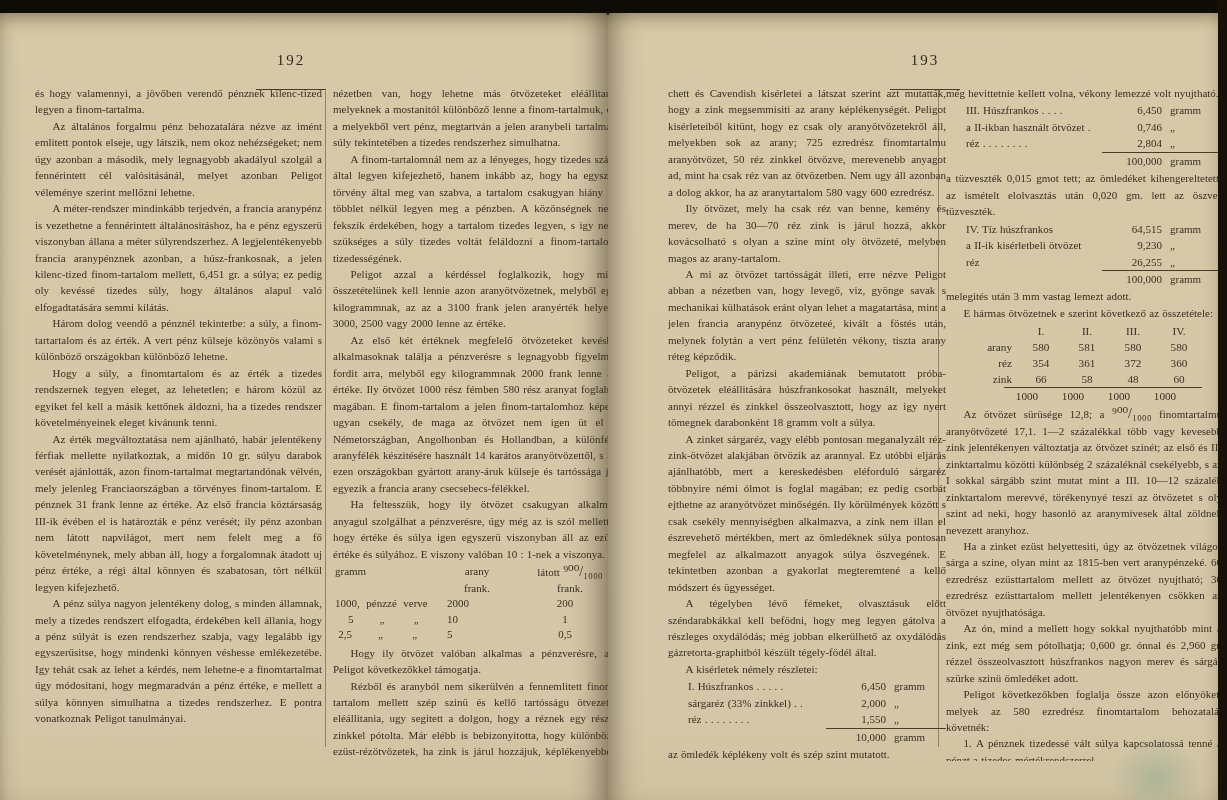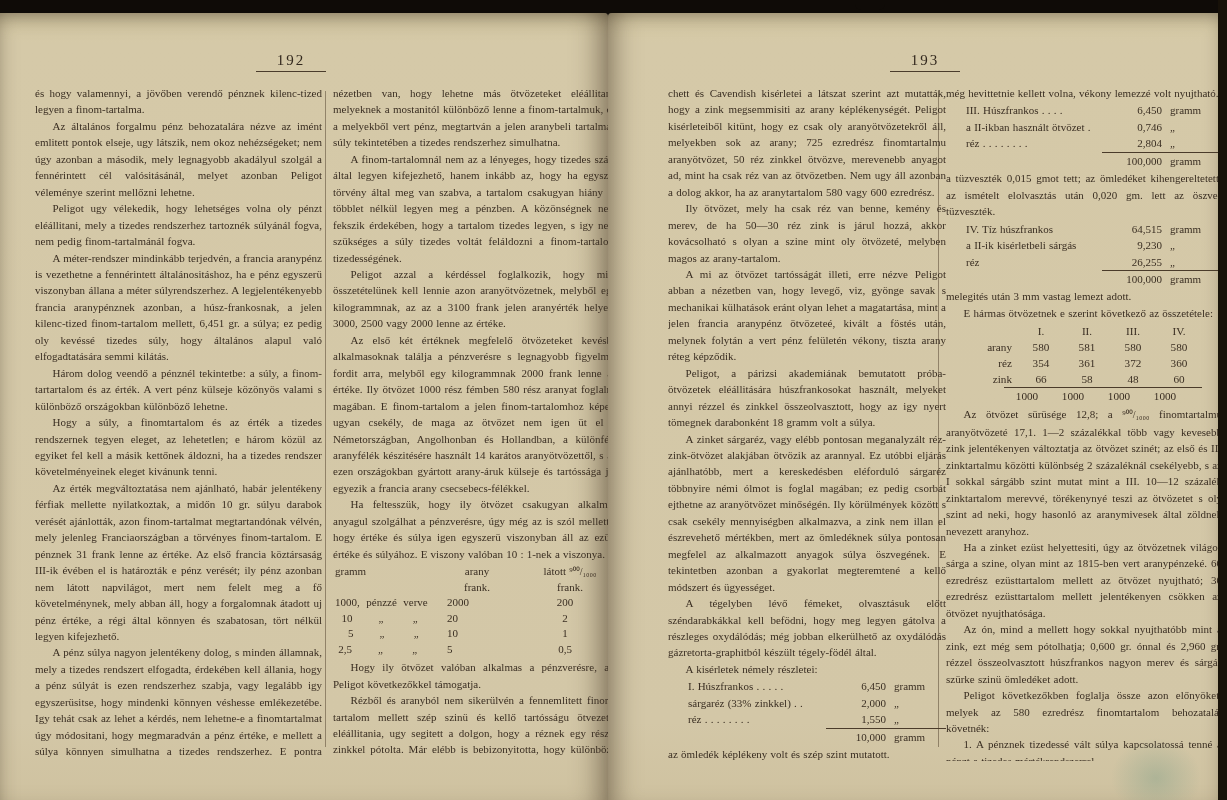--- a/index.html
+++ b/index.html
@@ -22,21 +22,21 @@
   .page-right{
     left:608px;width:611px;
     box-shadow:inset 22px 0 26px -16px rgba(60,45,30,.5), inset -6px 12px 20px -12px rgba(50,38,25,.5);
     border-radius:4px 0 0 0;
   }
   .edge-right{position:absolute;top:0;right:0;width:9px;height:800px;background:#171108;}
   .edge-top{position:absolute;top:0;left:0;width:1227px;height:13px;background:#0f0b07;}
   .pageno{
     position:absolute;top:39px;width:70px;text-align:center;
     font-size:15px;letter-spacing:2px;color:#33291e;
-    border-bottom:1.6px solid #4a3c2c;padding-bottom:2px;
+    border-bottom:1.6px solid #4a3c2c;padding-bottom:20px;
   }
   .page-left .pageno{left:256px;}
   .page-right .pageno{left:282px;}
   .col{
     position:absolute;top:72px;height:676px;overflow:hidden;
     font-size:11px;line-height:16.45px;text-align:justify;
     color:#3a2e22;word-spacing:.5px;
   }
   .page-left  .c1{left:35px;width:287px;}
   .page-left  .c2{left:333px;width:284px;}
@@ -50,21 +50,21 @@
   
   .money-table{margin:2px 0 2px 2px;font-size:11px;line-height:15.5px;}
   .mt-head{display:flex;}
   .mt-head .h1{width:96px;text-indent:0;}
   .mt-head .h2{width:92px;text-align:center;}
   .mt-head .h3{flex:1;text-align:center;}
   .mt-row{display:flex;text-indent:0;}
   .mt-row .r1{width:112px;white-space:pre;}
   .mt-row .r2{width:66px;}
   .mt-row .r3{flex:1;text-align:center;}
-  .frac{font-size:10px;font-family:Liberation Serif, serif;}
+  .frac{font-size:14px;}
   
   .exp{margin:1px 0 1px 20px;text-indent:0;}
   .exp-row{display:flex;align-items:baseline;text-indent:0;}
   .exp-row .lbl{flex:1;white-space:nowrap;overflow:hidden;}
   .exp-row .val{width:44px;text-align:right;}
   .exp-row .unit{width:52px;padding-left:8px;}
   .exp-sum{display:flex;justify-content:flex-end;text-indent:0;}
   .exp-sum .sumwrap{border-top:1.2px solid #4a3b2a;display:flex;}
   .exp-sum .val{width:60px;text-align:right;}
   .exp-sum .unit{width:52px;padding-left:8px;}
@@ -86,21 +86,20 @@
 
 <div class="edge-top"></div>
 
 <div class="page page-left">
   <div class="pageno">192</div>
   <div class="coldiv"></div>
 
   <div class="col c1">
     <p class="para noindent">és hogy valamennyi, a jövőben verendő pénznek kilenc-tized legyen a finom-tartalma.</p>
     <p class="para">Az általános forgalmu pénz behozatalára nézve az imént emlitett pontok elseje, ugy látszik, nem okoz nehézségeket; nem úgy azonban a második, mely legnagyobb akadályul szolgál a fennérintett cél valósitásánál, melyet azonban Peligot véleménye szerint mellőzni lehetne.</p>
-    <p class="para">Peligot ugy vélekedik, hogy lehetséges volna oly pénzt eléállitani, mely a tizedes rendszerhez tartoznék súlyánál fogva, nem pedig finom-tartalmánál fogva.</p>
     <p class="para">A méter-rendszer mindinkább terjedvén, a francia aranypénz is vezethetne a fennérintett általánositáshoz, ha e pénz egyszerü viszonyban állana a méter súlyrendszerhez. A legjelentékenyebb francia aranypénznek azonban, a húsz-frankosnak, a jelen kilenc-tized finom-tartalom mellett, 6,451 gr. a súlya; ez pedig oly kevéssé tizedes súly, hogy általános alapul való elfogadtatására semmi kilátás.</p>
     <p class="para">Három dolog veendő a pénznél tekintetbe: a súly, a finom-tartartalom és az érték. A vert pénz külseje közönyös valami s különböző országokban különböző lehetne.</p>
     <p class="para">Hogy a súly, a finomtartalom és az érték a tizedes rendszernek tegyen eleget, az lehetetlen; e három közül az egyiket fel kell a másik kettőnek áldozni, ha a tizedes rendszer követelményeinek eleget kivánunk tenni.</p>
     <p class="para">Az érték megváltoztatása nem ajánlható, habár jelentékeny férfiak mellette nyilatkoztak, a midőn 10 gr. súlyu darabok verését ajánlották, azon finom-tartalmat megtartandónak vélvén, mely jelenleg Franciaországban a törvényes finom-tartalom. E pénznek 31 frank lenne az értéke. Az első francia köztársaság III-ik évében el is határozták e pénz verését; ily pénz azonban nem látott napvilágot, mert nem felelt meg a fő követelménynek, mely abban áll, hogy a forgalomnak átadott uj pénz értéke, a régi által könnyen és szabatosan, tört nélkül legyen kifejezhető.</p>
     <p class="para">A pénz súlya nagyon jelentékeny dolog, s minden államnak, mely a tizedes rendszert elfogadta, érdekében kell állania, hogy a pénz súlyát is ezen rendszerhez szabja, vagy legalább igy egyszerüsitse, hogy mindenki könnyen véshesse emlékezetébe. Igy tehát csak az lehet a kérdés, nem lehetne-e a finomtartalmat úgy módositani, hogy megmaradván a pénz értéke, e mellett a súlya könnyen simulhatna a tizedes rendszerhez. E pontra vonatkoznak Peligot tanulmányai.</p>
 
   </div>
 
   <div class="col c2">
     <p class="para noindent">nézetben van, hogy lehetne más ötvözeteket eléállitani, melyeknek a mostanitól különböző lenne a finom-tartalmuk, de a melyekből vert pénz, megtartván a jelen aranybeli tartalmát, súly tekintetében a tizedes rendszerhez simulhatna.</p>
@@ -119,25 +118,20 @@
         <span class="h1"></span>
         <span class="h2">frank.</span>
         <span class="h3">frank.</span>
       </div>
       <div class="mt-row">
         <span class="r1">1000,  pénzzé  verve</span>
         <span class="r2">2000</span>
         <span class="r3">200</span>
       </div>
       <div class="mt-row">
-        <span class="r1">  10        „         „</span>
-        <span class="r2">20</span>
-        <span class="r3">2</span>
-      </div>
-      <div class="mt-row">
         <span class="r1">    5        „         „</span>
         <span class="r2">10</span>
         <span class="r3">1</span>
       </div>
       <div class="mt-row">
         <span class="r1"> 2,5        „         „</span>
         <span class="r2">5</span>
         <span class="r3">0,5</span>
       </div>
     </div>
@@ -147,21 +141,21 @@
 
   </div>
 </div>
 
 <div class="page page-right">
   <div class="pageno">193</div>
   <div class="coldiv"></div>
 
   <div class="col c1">
     <p class="para noindent">chett és Cavendish kisérletei a látszat szerint azt mutatták, hogy a zink megsemmisiti az arany képlékenységét. Peligot kisérleteiből kitünt, hogy ez csak oly aranyötvözetekről áll, melyekben sok az arany; 725 ezredrész finomtartalmu aranyötvözet, 50 réz zinkkel ötvözve, merevenebb anyagot ad, mint ha csak réz van az ötvözetben. Nem ugy áll azonban a dolog akkor, ha az aranytartalom 580 vagy 600 ezredrész.</p>
-    <p class="para">Ily ötvözet, mely ha csak réz van benne, kemény és merev, de ha 50—30 réz zink is járul hozzá, akkor kovácsolható s olyan a szine mint oly ötvözeté, melyben magos az arany-tartalom.</p>
+    <p class="para">Ily ötvözet, mely ha csak réz van benne, kemény és merev, de ha 30—70 réz zink is járul hozzá, akkor kovácsolható s olyan a szine mint oly ötvözeté, melyben magos az arany-tartalom.</p>
     <p class="para">A mi az ötvözet tartósságát illeti, erre nézve Peligot abban a nézetben van, hogy levegő, viz, gyönge savak s mechanikai külhatások eránt olyan lehet a magatartása, mint a jelen francia aranypénz ötvözeteé, kivált a föstés után, melynek folytán a vert pénz felületén vékony, tiszta arany réteg képződik.</p>
     <p class="para">Peligot, a párizsi akademiának bemutatott próba-ötvözetek eléállitására húszfrankosokat használt, melyeket annyi rézzel és zinkkel összeolvasztott, hogy az igy nyert tömegnek darabonként 18 gramm volt a súlya.</p>
     <p class="para">A zinket sárgaréz, vagy elébb pontosan meganalyzált réz-zink-ötvözet alakjában ötvözik az arannyal. Ez utóbbi eljárás ajánlhatóbb, mert a kereskedésben eléforduló sárgaréz többnyire némi ólmot is foglal magában; ez pedig csorbát ejthetne az aranyötvözet minőségén. Ily körülmények között s csak csekély mennyiségben alkalmazva, a zink nem illan el észrevehető mértékben, mert az ömledéknek súlya pontosan megfelel az alkalmazott anyagok súlya öszvegének. E tekintetben azonban a gyakorlat megteremtené a kellő módszert és ügyességet.</p>
     <p class="para">A tégelyben lévő fémeket, olvasztásuk előtt széndarabkákkal kell befödni, hogy meg legyen gátolva a részleges oxydálódás; még jobban elkerülhető az oxydálódás gázretorta-graphitból készült tégely-födél által.</p>
     <p class="para">A kisérletek némely részletei:</p>
 
     <div class="exp">
       <div class="exp-row">
         <span class="lbl">I. Húszfrankos  .   .   .   .   .</span>
         <span class="val">6,450</span>
@@ -218,21 +212,21 @@
 
     <p class="para noindent">a tüzveszték 0,015 gmot tett; az ömledéket kihengereltetett; az ismételt elolvasztás után 0,020 gm. lett az öszves tüzveszték.</p>
 
     <div class="exp">
       <div class="exp-row">
         <span class="lbl">IV. Tíz húszfrankos</span>
         <span class="val">64,515</span>
         <span class="unit">gramm</span>
       </div>
       <div class="exp-row">
-        <span class="lbl">a II-ik kisérletbeli sárgás</span>
+        <span class="lbl">a II-ik kisérletbeli ötvözet</span>
         <span class="val">9,230</span>
         <span class="unit">„</span>
       </div>
       <div class="exp-row">
         <span class="lbl">réz</span>
         <span class="val">26,255</span>
         <span class="unit">„</span>
       </div>
       <div class="exp-sum">
         <span class="sumwrap">

